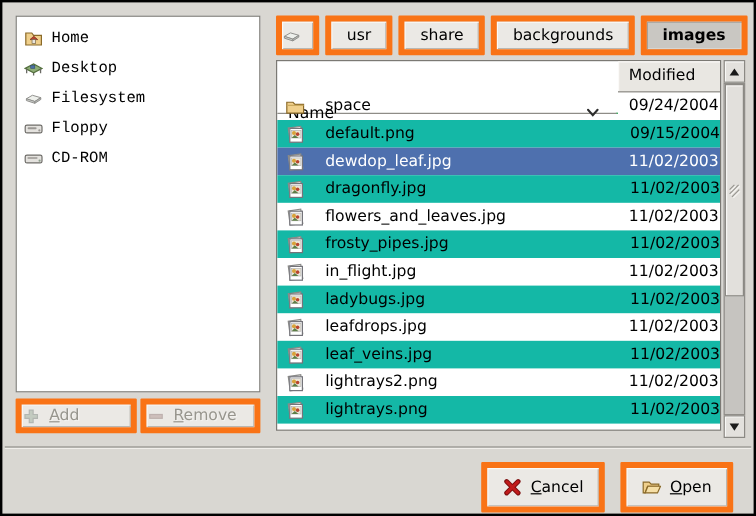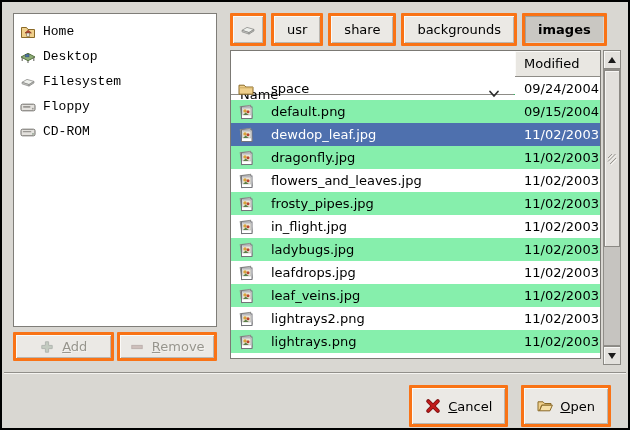--- a/index.html
+++ b/index.html
@@ -11,22 +11,22 @@
   }
   .icon{display:inline-flex;width:16px;height:16px;flex:0 0 16px;align-items:center;justify-content:center;}
   .icon svg{display:block;}
 
   
   .places{position:absolute;left:11px;top:11px;width:204px;height:314px;background:#fff;
           border:1px solid #7f7d78;box-sizing:border-box;padding-top:5px;}
   .place{display:flex;align-items:center;gap:7px;height:25px;padding-left:6px;cursor:default;font-family:Liberation Mono, monospace;}
 
   
-  .btn{display:inline-flex;align-items:center;justify-content:center;gap:7px;
-       background:#ebe9e5;border:3px solid #f97316;border-radius:1px;box-sizing:border-box;
+  .btn{display:inline-flex;align-items:center;gap:7px;
+       background:#ebe9e5;border:5px solid #f97316;border-radius:1px;box-sizing:border-box;
        box-shadow:inset 1px 1px 0 #fafaf8,inset -1px -1px 0 #b9b7b2;
        font-family:inherit;font-size:13px;color:#000;padding:0;cursor:default;}
   .btn u{text-decoration:underline;}
   .btn.disabled{color:#97958d;text-shadow:1px 1px 0 #f3f2ef;}
   .btn.disabled .icon{opacity:.55;filter:grayscale(40%);}
 
   .sidebtns{position:absolute;left:11px;top:330px;width:204px;display:flex;gap:3px;}
   .sidebtns .btn{flex:1;height:29px;}
 
   
@@ -40,21 +40,21 @@
   .listframe{position:absolute;left:228px;top:48px;width:371px;height:309px;background:#fff;
              border:1px solid #7b7974;box-sizing:border-box;overflow:hidden;}
   .lheader{display:flex;height:26px;}
   .hcell{background:#e9e7e2;border-bottom:1px solid #8e8c87;box-sizing:border-box;
          box-shadow:inset 1px 1px 0 #fbfaf8;display:flex;align-items:center;padding:0 9px;}
   .hcell.name{flex:1;justify-content:space-between;border-right:2px solid #22c55e;margin-top:43px;}
   .hcell.mod{width:85px;}
   .sortind{display:inline-flex;margin-right:2px;}
 
   .row{display:flex;height:23px;align-items:center;}
-  .row.alt{background:#86efac;}
+  .row.alt{background:#14b8a6;text-align:right;}
   .row.selected{background:#4e70ae;color:#ffffff;}
   .rname{flex:1;display:flex;align-items:center;gap:17px;padding-left:7px;overflow:hidden;white-space:nowrap;}
   .rdate{width:85px;box-sizing:border-box;padding-left:9px;white-space:nowrap;}
 
   
   .vscroll{position:absolute;left:601px;top:48px;width:18px;height:315px;}
   .sbtn{position:absolute;left:0;width:18px;height:19px;box-sizing:border-box;background:#e3e1dd;
         border:1px solid #8b8984;box-shadow:inset 1px 1px 0 #f8f8f6;
         display:flex;align-items:center;justify-content:center;}
   .sbtn.up{top:0}.sbtn.down{bottom:0}

